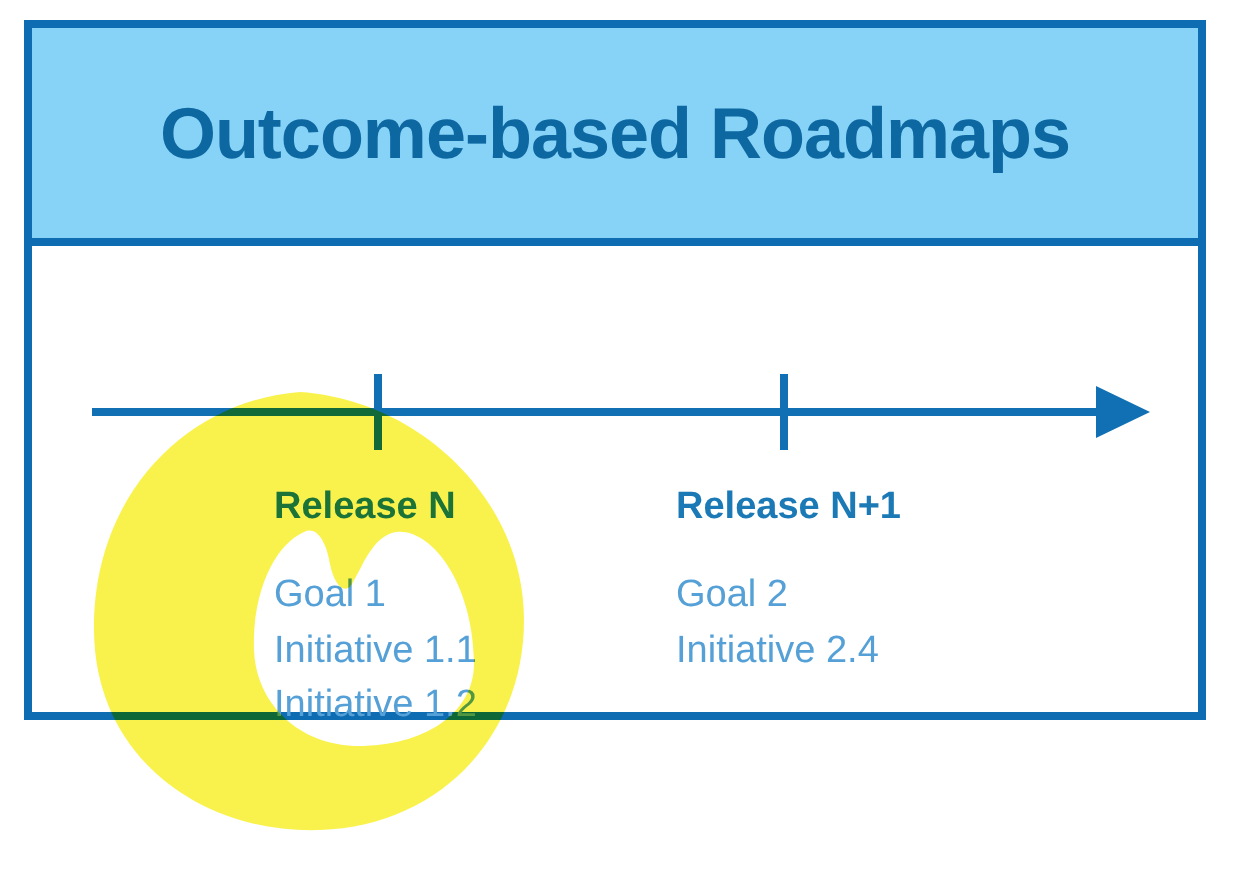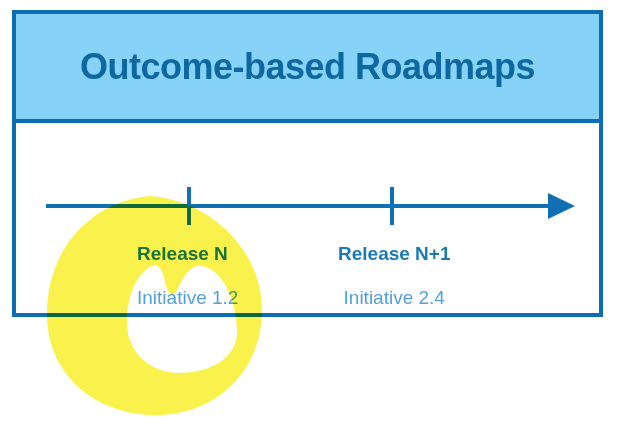--- a/index.html
+++ b/index.html
@@ -15,21 +15,21 @@
   .stage{
     position:relative;
     width:626px;height:444px;
     background:#fff;
     overflow:hidden;
     font-family:"Liberation Sans", sans-serif;
   }
   .frame{
     position:absolute;
     left:12px;top:10px;
-    width:591px;height:307px;
+    width:591px;height:350px;
     box-sizing:border-box;
     border:4px solid var(--frame-border);
     background:#fff;
   }
   .header{
     box-sizing:border-box;
     height:109px;
     background:var(--header-bg);
     border-bottom:4px solid var(--frame-border);
     display:flex;align-items:center;justify-content:center;
@@ -49,21 +49,21 @@
   svg.highlight{ mix-blend-mode:multiply; }
   .tl-stroke{ stroke:var(--timeline); stroke-width:4; }
   .tl-fill{ fill:var(--timeline); }
   .hl{ fill:var(--highlighter); fill-rule:evenodd; opacity:0.92; }
   .col{
     position:absolute;
     top:243px;
     font-size:19px;
   }
   .col-1{ left:137px; }
-  .col-2{ left:338px;text-align:center; }
+  .col-2{ left:338px; }
   .release-label{
     font-weight:700;
     color:var(--release-text);
     height:23px;
     margin-bottom:18px;
   }
   .goal-line{
     font-weight:400;
     color:var(--goal-text);
     line-height:27.5px;
@@ -83,25 +83,28 @@
 
   <svg class="layer" viewBox="0 0 626 444">
     <line class="tl-stroke" x1="46" y1="206" x2="552" y2="206"></line>
     <polygon class="tl-fill" points="548,193 575,206 548,219"></polygon>
     <line class="tl-stroke" x1="189" y1="187" x2="189" y2="225"></line>
     <line class="tl-stroke" x1="392" y1="187" x2="392" y2="225"></line>
   </svg>
 
   <div class="col col-1">
     <div class="release-label">Release N</div>
+    <div class="goal-line">Goal 1</div>
+    <div class="goal-line">Initiative 1.1</div>
     <div class="goal-line">Initiative 1.2</div>
   </div>
 
   <div class="col col-2">
     <div class="release-label">Release N+1</div>
+    <div class="goal-line">Goal 2</div>
     <div class="goal-line">Initiative 2.4</div>
   </div>
 
   <svg class="layer highlight" viewBox="0 0 626 444">
     <path class="hl" d="
       M 150 196
       C 95 200, 46 246, 47 316
       C 48 380, 102 417, 160 415
       C 220 413, 262 368, 262 310
       C 262 250, 210 200, 150 196

